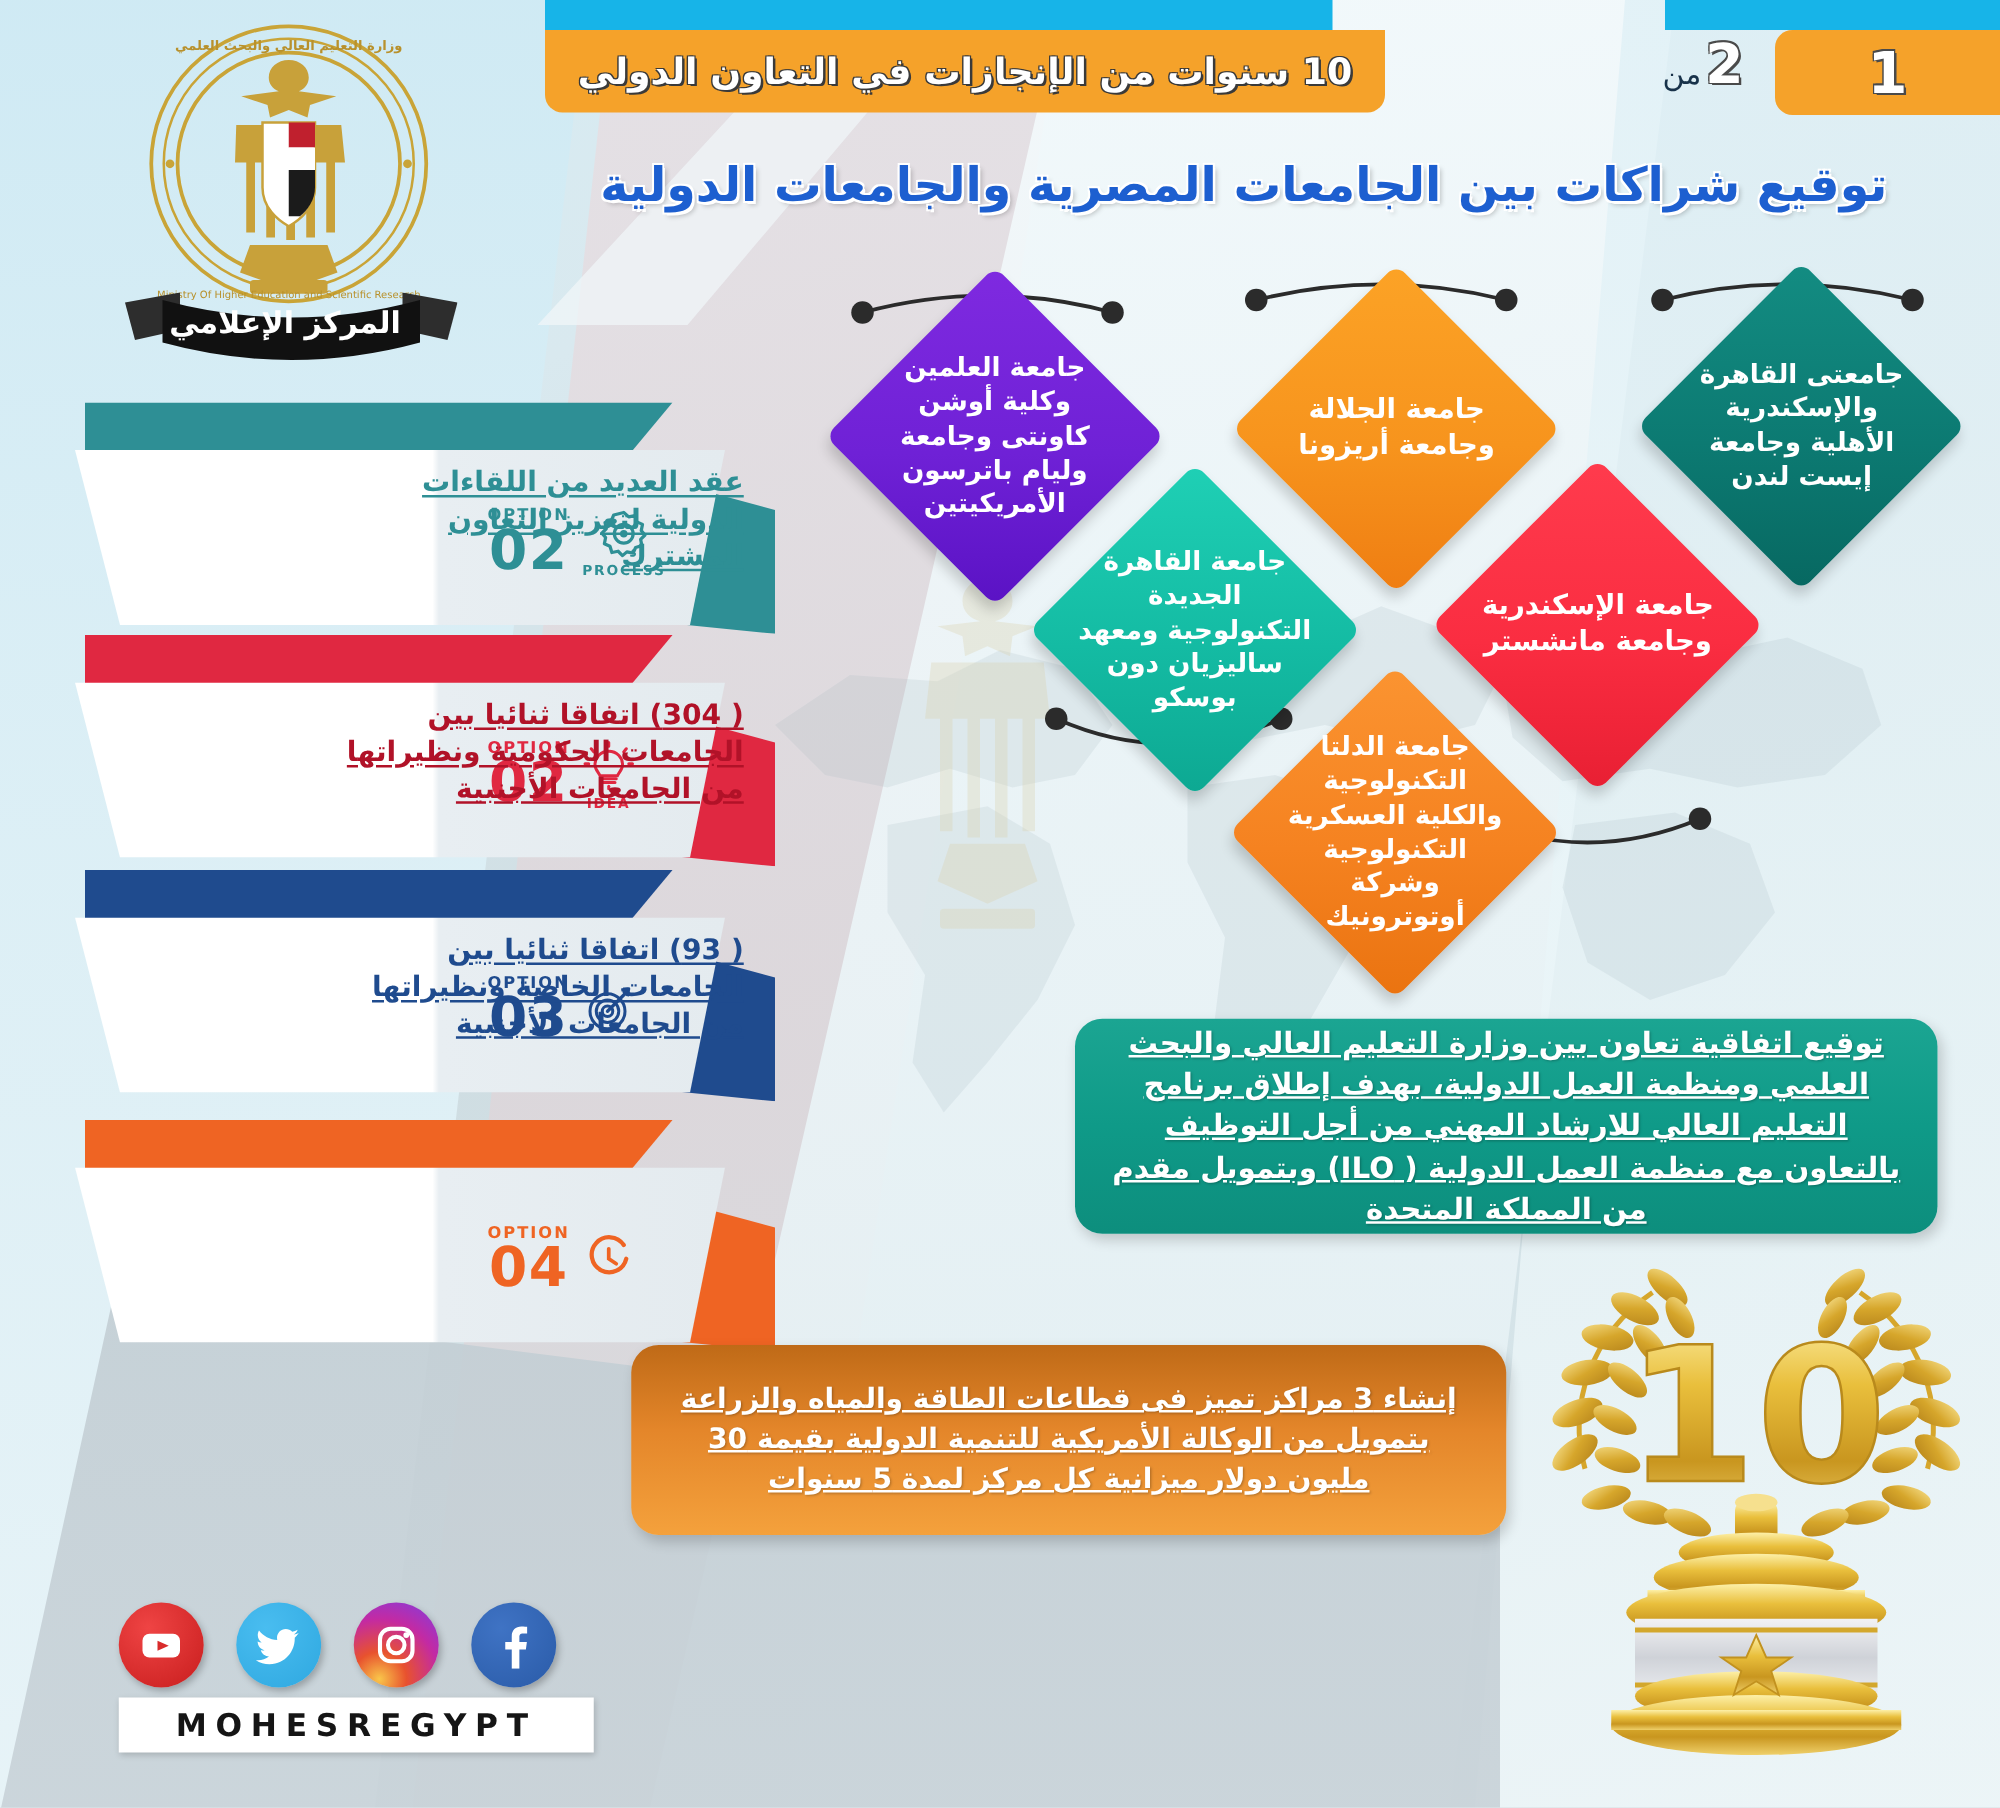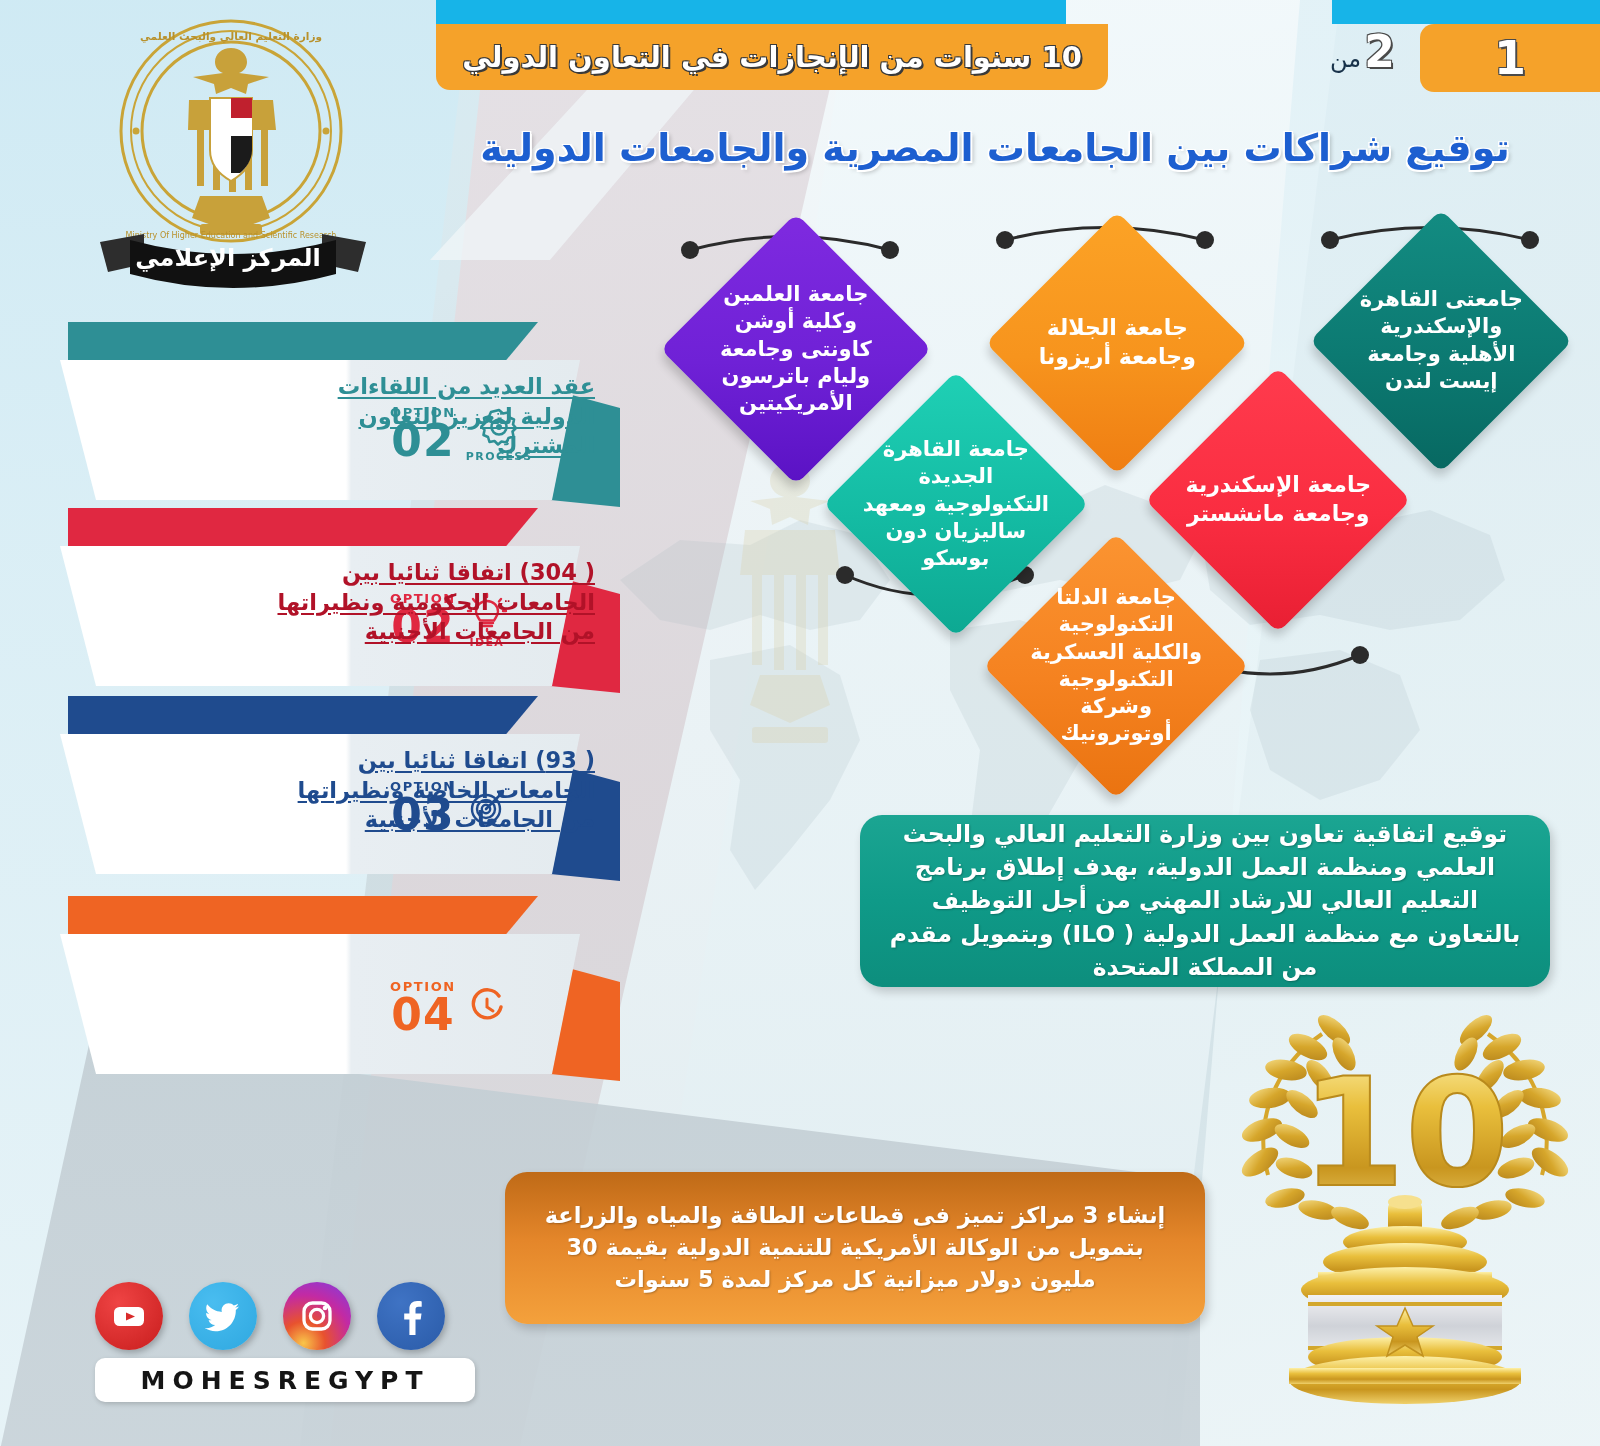--- a/index.html
+++ b/index.html
@@ -92,37 +92,37 @@
     border-radius:10px;transform:rotate(45deg);
     box-shadow:4px 6px 10px rgba(0,0,0,.18);}
   .dia > span{transform:rotate(-45deg);display:block;line-height:1.3;}
   .connector{position:absolute;overflow:visible;}
 
   
   .infobox{position:absolute;border-radius:22px;color:#ffffff;font-weight:bold;
     display:flex;align-items:center;justify-content:center;text-align:center;
     box-shadow:3px 5px 10px rgba(0,0,0,.18);}
   .infobox span{line-height:1.42;padding:0 26px;
-    text-shadow:1px 1px 2px rgba(0,0,0,.25);}
+    text-shadow:1px 1px 2px rgba(0,0,0,.25);text-decoration:underline;}
   .box-teal{left:860px;top:815px;width:690px;height:172px;
     background:linear-gradient(180deg,#1ba592 0%,#0f9a88 50%,#0d8e7d 100%);font-size:23.5px;}
-  .box-orange{left:505px;top:1172px;width:700px;height:152px;
+  .box-orange{left:505px;top:1076px;width:700px;height:152px;
     background:linear-gradient(180deg,#bf6a17 0%,#e4862a 45%,#f4a13c 100%);font-size:22.5px;}
 
   
   .trophy{position:absolute;left:1210px;top:990px;width:390px;height:430px;}
 
   
   .social{position:absolute;left:95px;top:1282px;display:flex;gap:26px;}
   .sicon{width:68px;height:68px;border-radius:50%;display:flex;align-items:center;
     justify-content:center;box-shadow:2px 3px 6px rgba(0,0,0,.25);}
   .handle{position:absolute;left:95px;top:1358px;width:380px;height:44px;background:#ffffff;
     display:flex;align-items:center;justify-content:center;
     font-size:25px;font-weight:bold;letter-spacing:7px;color:#151515;
-    box-shadow:1px 2px 5px rgba(0,0,0,.18);border-radius:10px;}
+    box-shadow:1px 2px 5px rgba(0,0,0,.18);}
 </style>
 </head>
 <body>
 
 <div id="stage">
 
   <div class="bg-base"></div>
   <div class="bg-band band-lightblue"></div>
   <div class="bg-band band-pinkish"></div>
   <div class="bg-band band-white"></div>

